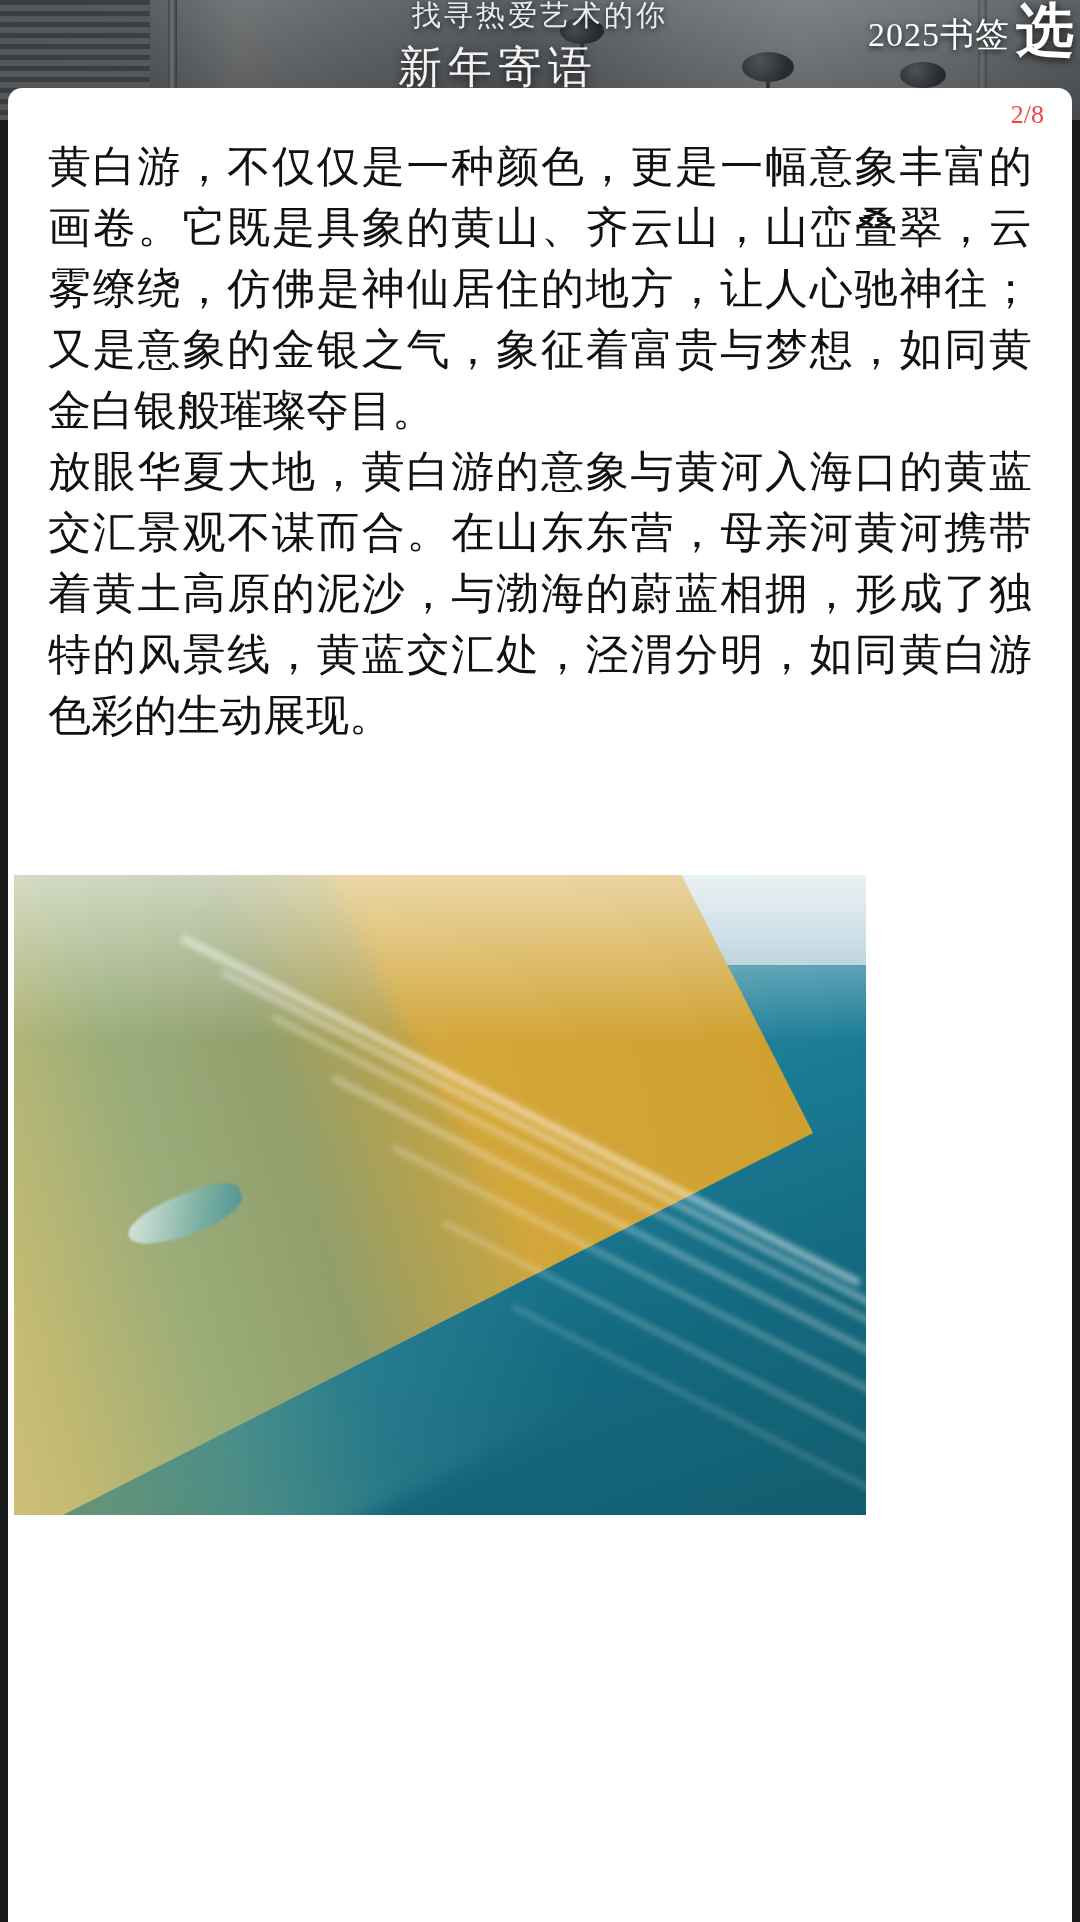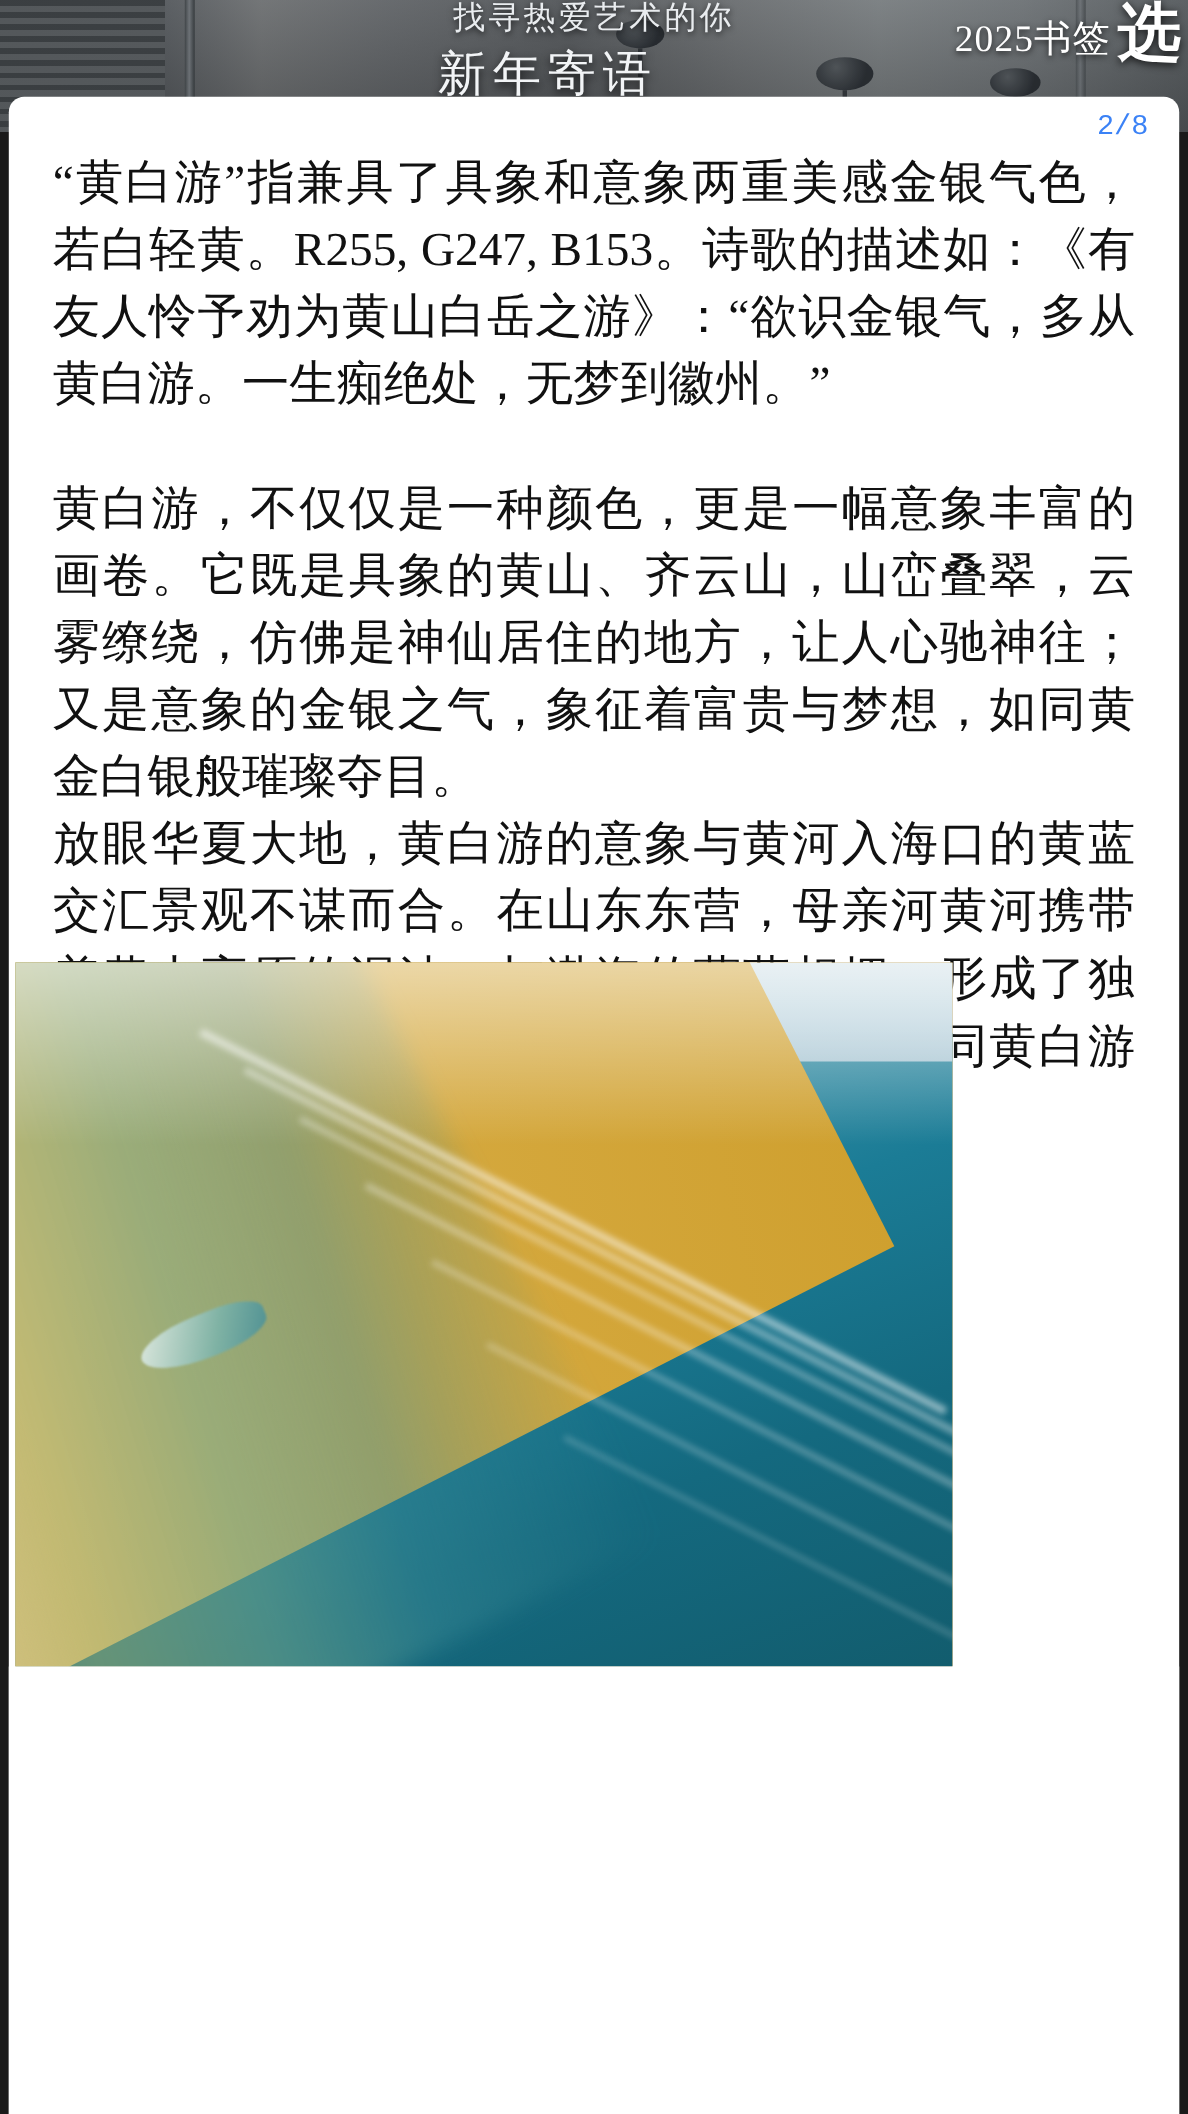--- a/index.html
+++ b/index.html
@@ -116,22 +116,22 @@
     height: 1834px;
     background: #ffffff;
     border-radius: 14px 14px 0 0;
     overflow: hidden;
   }
   .page-indicator {
     position: absolute;
     right: 28px;
     top: 12px;
     font-size: 26px;
-    color: #3b82f6;
-    font-family: Liberation Mono, monospace;
+    color: #ef4444;
+    font-family: Liberation Serif, serif;
   }
   .article {
     position: absolute;
     left: 40px;
     top: 48px;
     width: 984px;
   }
   .para {
     font-size: 43px;
     line-height: 1.42;
@@ -236,21 +236,20 @@
 
 <div class="badge">
   <span class="badge-text">2025书签</span>
   <span class="badge-mark">选</span>
 </div>
 
 <div class="card">
   <div class="page-indicator">2/8</div>
 
   <div class="article">
-    <p class="para gap-after">“黄白游”指兼具了具象和意象两重美感金银气色，若白轻黄。R255, G247, B153。诗歌的描述如：《有友人怜予劝为黄山白岳之游》：“欲识金银气，多从黄白游。一生痴绝处，无梦到徽州。”</p>
     <p class="para">黄白游，不仅仅是一种颜色，更是一幅意象丰富的画卷。它既是具象的黄山、齐云山，山峦叠翠，云雾缭绕，仿佛是神仙居住的地方，让人心驰神往；又是意象的金银之气，象征着富贵与梦想，如同黄金白银般璀璨夺目。</p>
     <p class="para">放眼华夏大地，黄白游的意象与黄河入海口的黄蓝交汇景观不谋而合。在山东东营，母亲河黄河携带着黄土高原的泥沙，与渤海的蔚蓝相拥，形成了独特的风景线，黄蓝交汇处，泾渭分明，如同黄白游色彩的生动展现。</p>
   </div>
 </div>
 
 <div class="photo">
   <div class="photo-sea"></div>
   <div class="photo-sky"></div>
   <div class="photo-sand"></div>
   <div class="photo-mix"></div>

